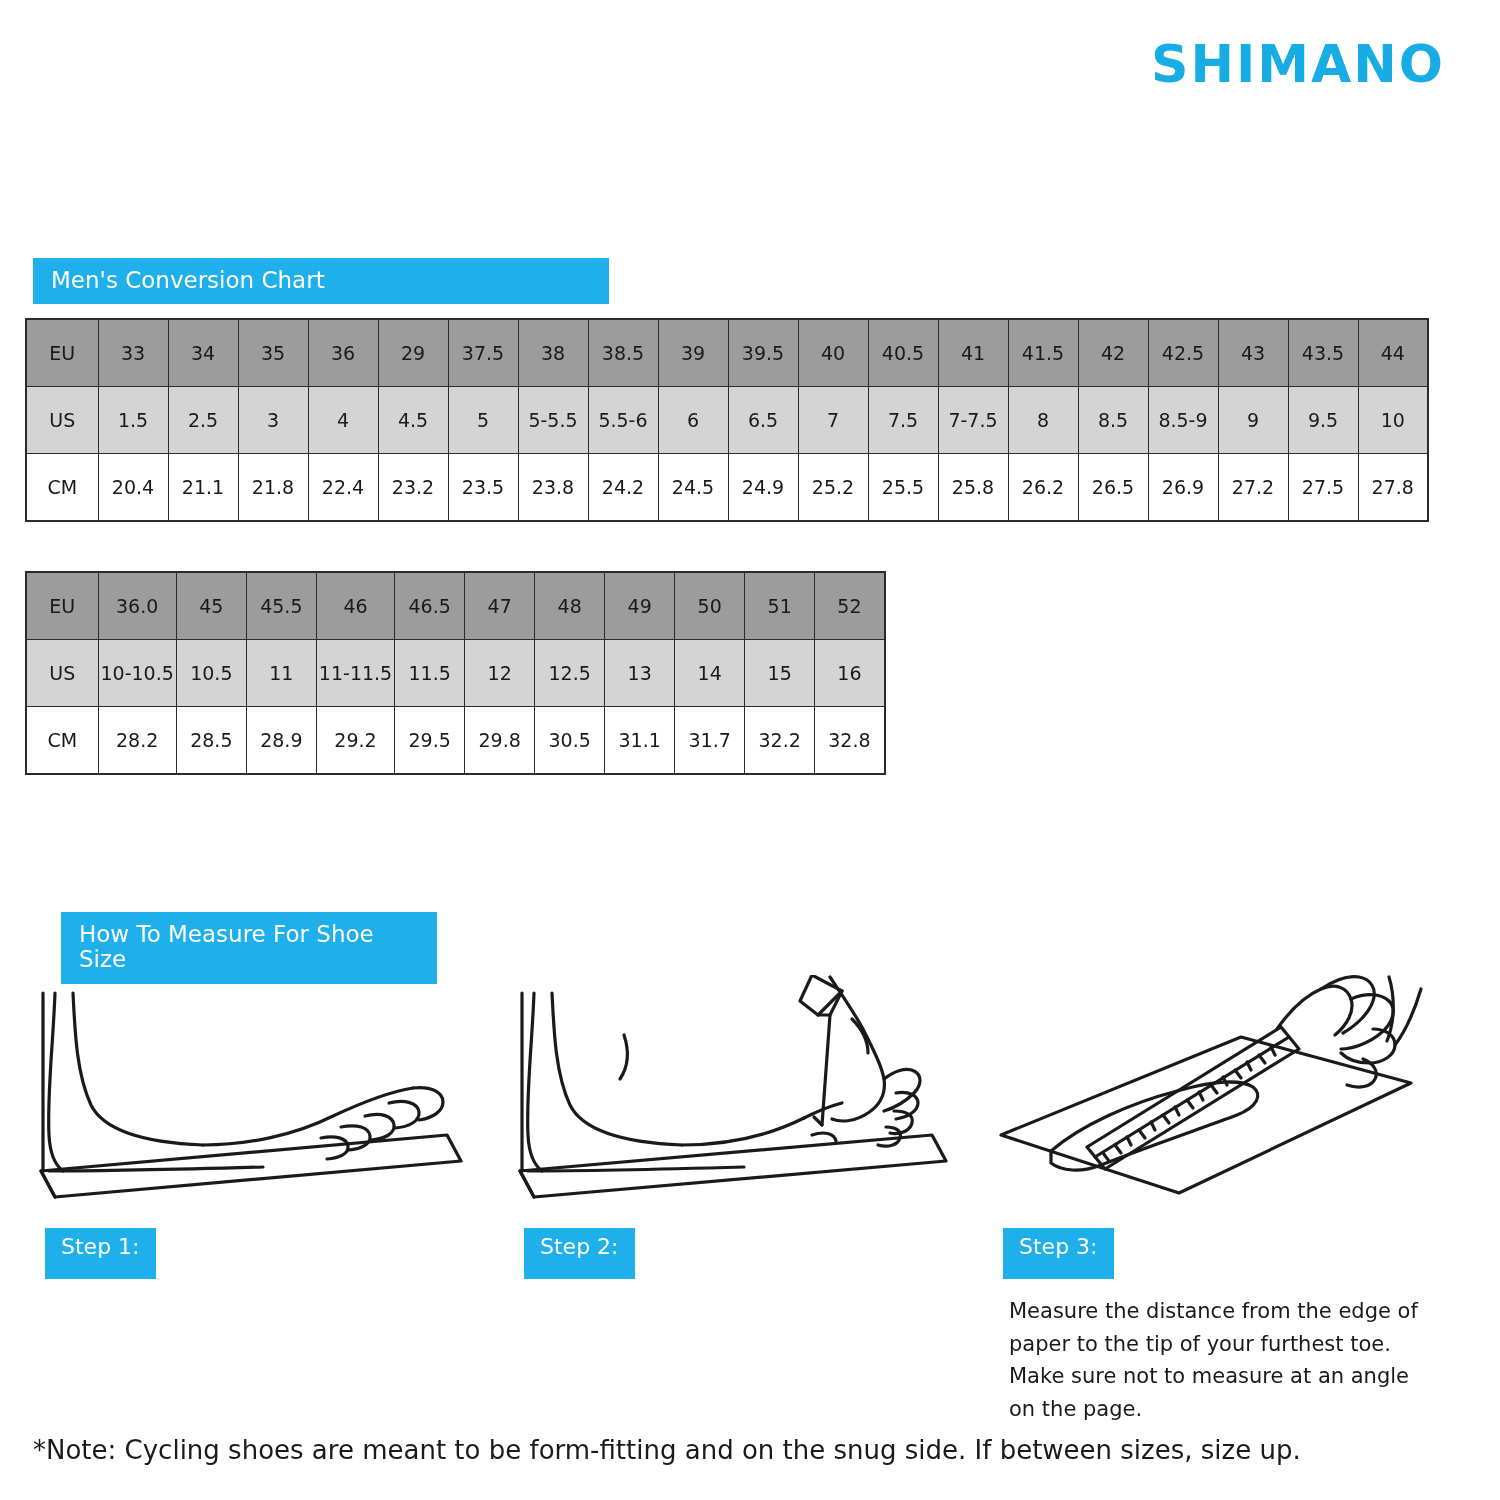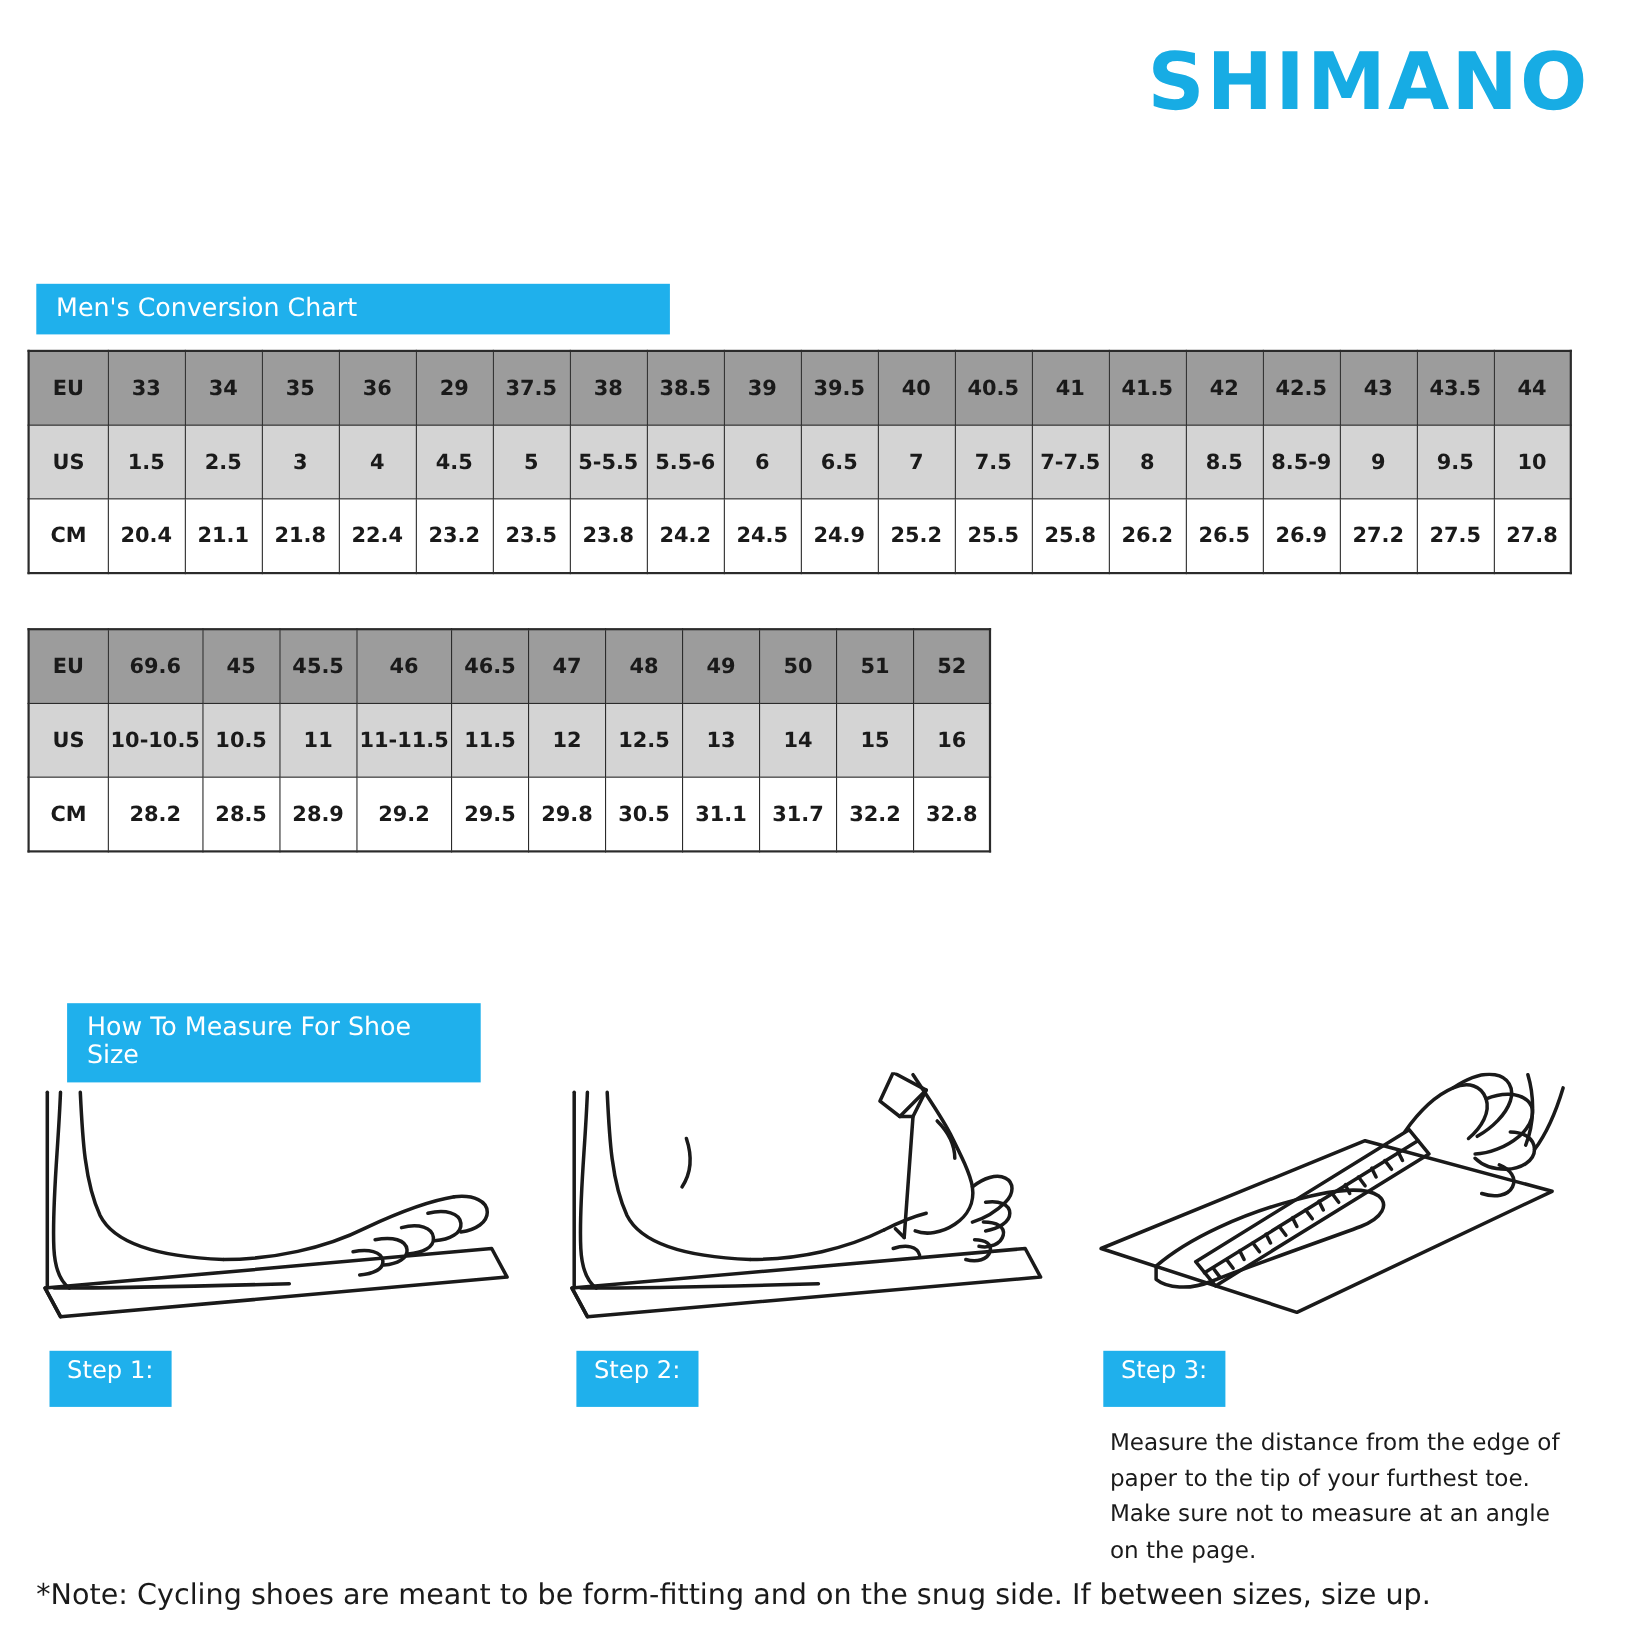--- a/index.html
+++ b/index.html
@@ -15,21 +15,21 @@
     position: relative;
     overflow: hidden;
   }
 
   
   .brand {
     position: absolute;
     top: 38px;
     right: 55px;
     font-family: "DejaVu Sans", "Liberation Sans", sans-serif;
-    font-size: 72px;
+    font-size: 52px;
     font-weight: bold;
     letter-spacing: 2px;
     color: #17ace4;
     line-height: 1;
   }
 
   
   .tab {
     background: #1fb0ec;
     color: #ffffff;
@@ -38,21 +38,20 @@
     display: inline-block;
     line-height: 1.1;
   }
 
   
   .table-wrap { position: absolute; }
   table.conv {
     border-collapse: collapse;
     table-layout: fixed;
     border: 2px solid #2b2b2b;
-    font-weight: bold;
   }
   table.conv td {
     border: 1px solid #2b2b2b;
     text-align: center;
     font-size: 19px;
     height: 66px;
     padding: 0 2px;
     white-space: nowrap;
   }
   tr.row-eu td { background: #9c9c9c; }
@@ -223,21 +222,21 @@
         <col style="width:70px">
         <col style="width:70px">
         <col style="width:70px">
       <col style="width:70px">
         <col style="width:70px">
         <col style="width:70px">
     </colgroup>
     <tbody>
       <tr class="row-eu">
         <td class="hdr">EU</td>
-        <td>69.6</td>
+        <td>36.0</td>
         <td>45</td>
         <td>45.5</td>
         <td>46</td>
         <td>46.5</td>
         <td>47</td>
         <td>48</td>
         <td>49</td>
         <td>50</td>
         <td>51</td>
         <td>52</td>

